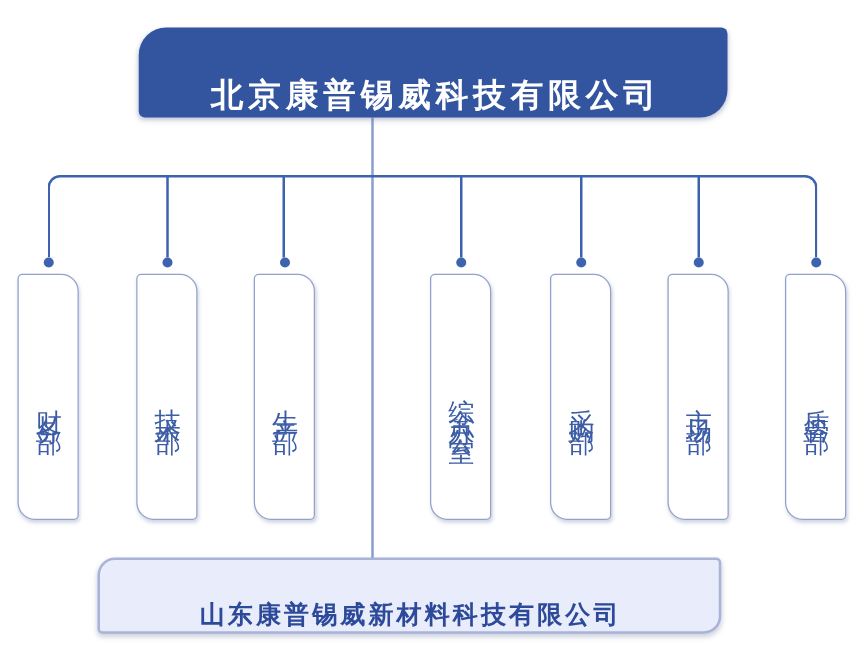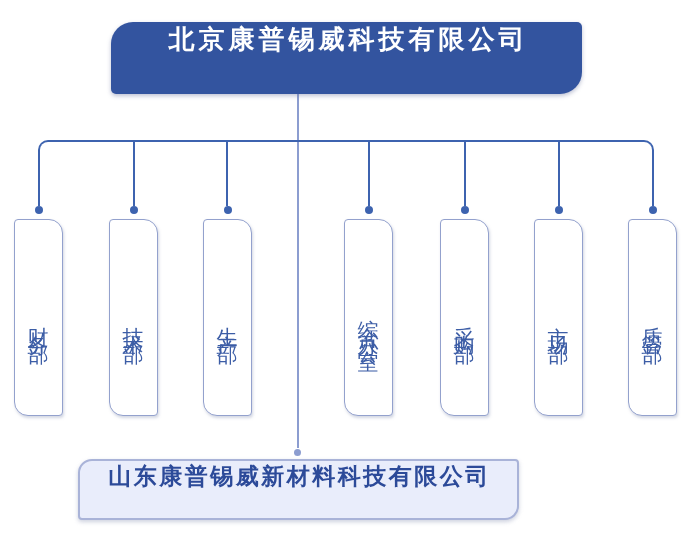--- a/index.html
+++ b/index.html
@@ -7,35 +7,35 @@
     --connector-dark:#3D63AF; --connector-light:#8C9DD0;
     --dept-border:#93A1CD; --dept-fill:#FFFFFF; --dept-text:#3C5DA6;
     --subsidiary-fill:#E9EDFB; --subsidiary-border:#A9B3D8; --subsidiary-text:#2C4A99;
     --canvas:#FFFFFF;
   }
   html,body{margin:0;padding:0;}
   body{font-family:"Liberation Sans","DejaVu Sans",sans-serif;background:#fff;}
   .canvas{position:relative;width:690px;height:535px;background:var(--canvas);overflow:hidden;}
 
   
-  .node{position:absolute;display:flex;align-items:flex-start;justify-content:center;box-sizing:border-box;font-family:Liberation Mono, monospace;}
+  .node{position:absolute;display:flex;align-items:flex-end;justify-content:center;box-sizing:border-box;font-family:Liberation Mono, monospace;}
   .root{
     left:111px;top:22px;width:471px;height:72px;
     background:var(--root-fill);
     border-radius:22px 5px 22px 5px;
     color:var(--root-text);font-size:26px;font-weight:700;letter-spacing:4px;
     box-shadow:0 2px 4px rgba(110,120,160,.45);
   }
   .root span{padding-left:4px;}
   .subsidiary{
-    left:78px;top:459px;width:441px;height:61px;
+    left:78px;top:446px;width:499px;height:61px;
     background:var(--subsidiary-fill);
     border:2px solid var(--subsidiary-border);
     border-radius:14px 4px 14px 4px;
-    color:var(--subsidiary-text);font-size:23px;font-weight:700;letter-spacing:2.5px;
+    color:var(--subsidiary-text);font-size:20px;font-weight:700;letter-spacing:2.5px;
     box-shadow:0 2px 4px rgba(130,140,175,.4);
   }
   .subsidiary span{padding-left:2px;}
   .dept{
     position:absolute;top:219px;width:49px;height:197px;box-sizing:border-box;
     background:var(--dept-fill);
     border:1.5px solid var(--dept-border);
     border-radius:4px 14px 4px 14px;
     display:flex;align-items:center;justify-content:center;
     box-shadow:1px 2px 3px rgba(130,140,175,.35);

